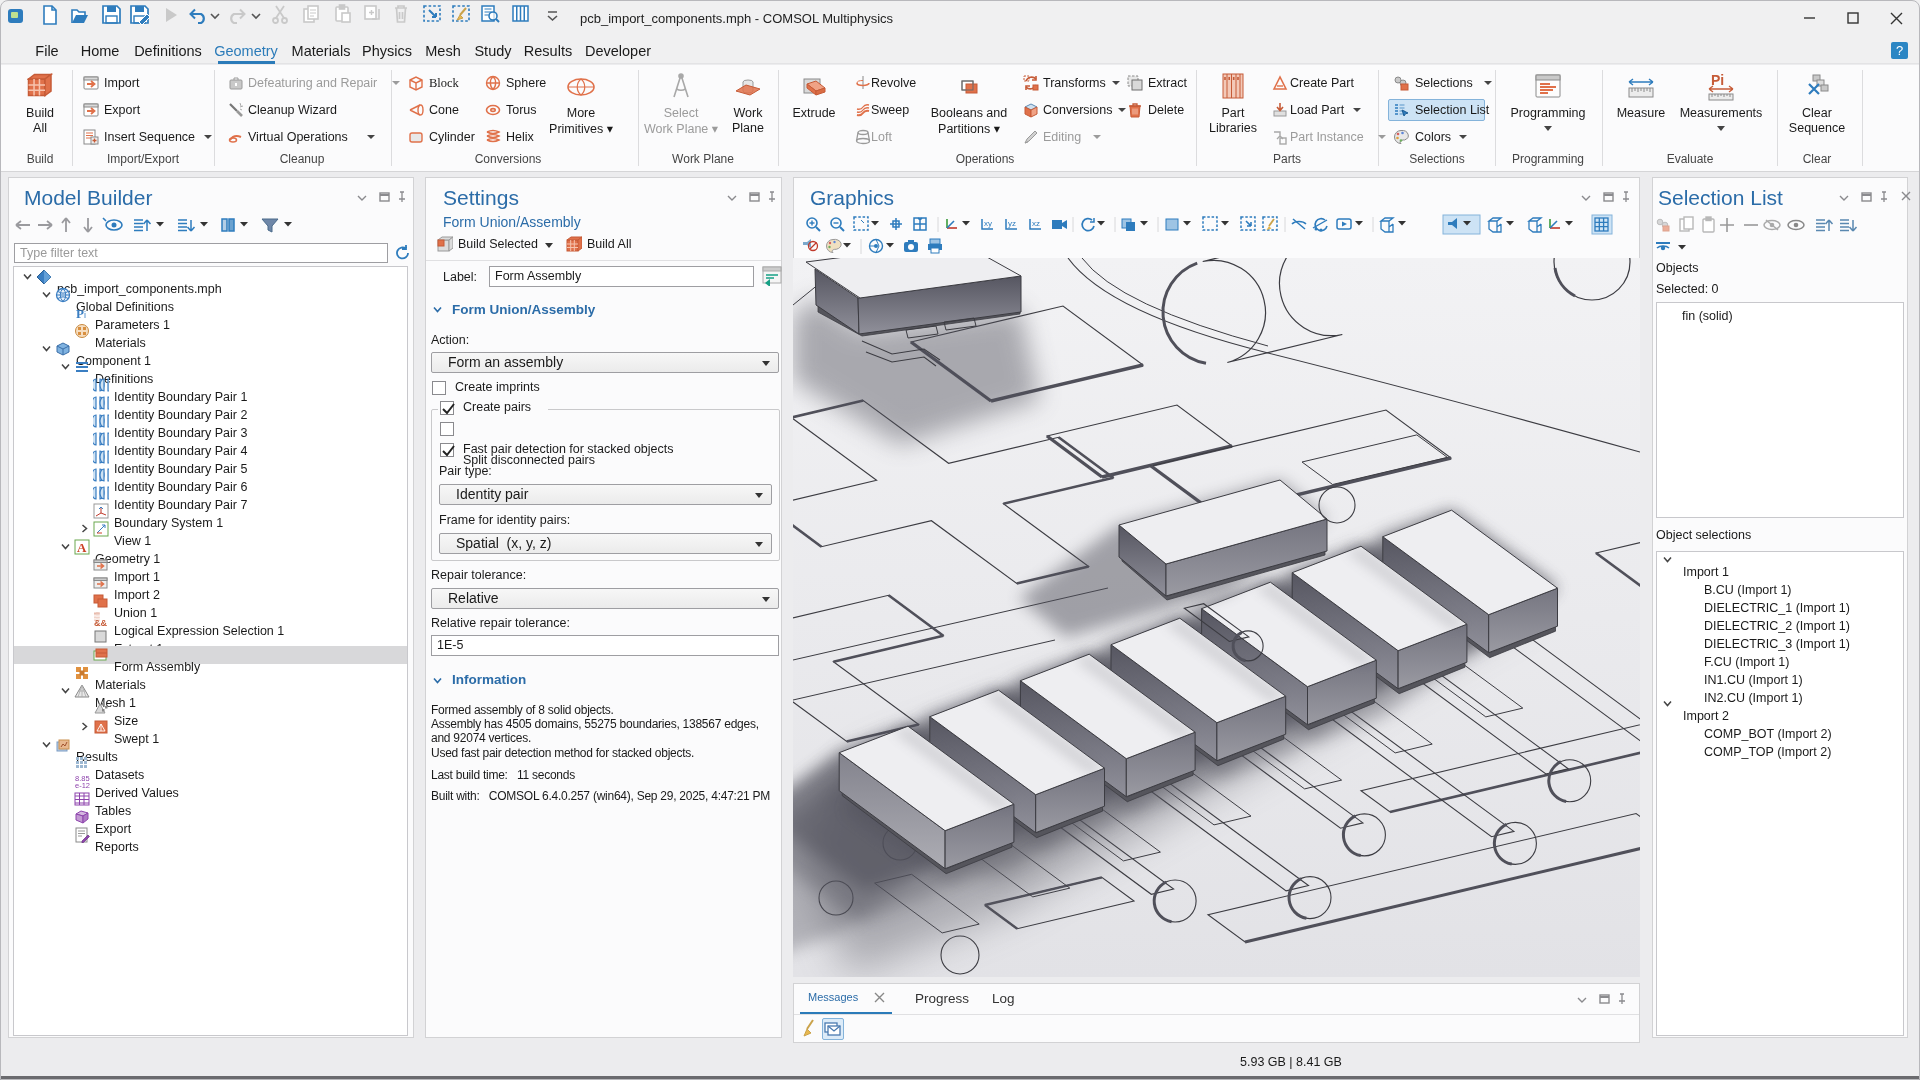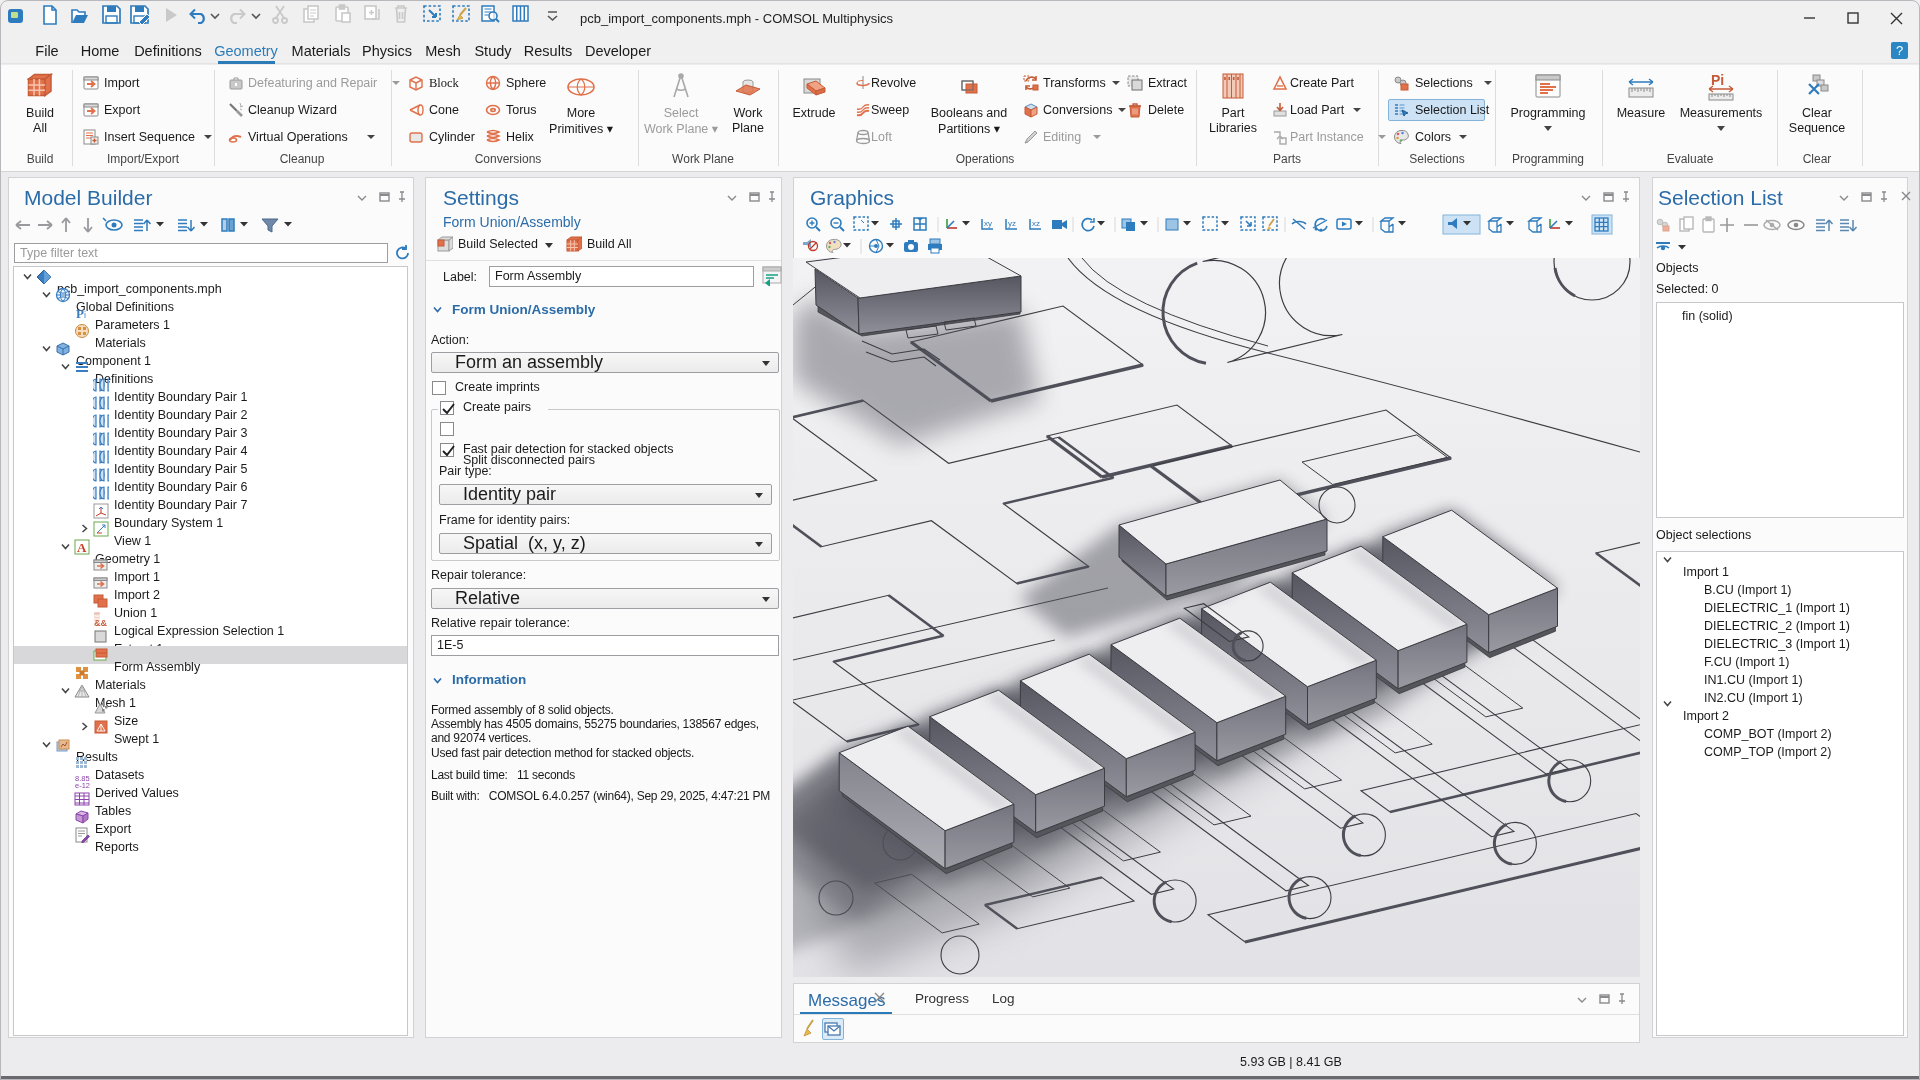--- a/index.html
+++ b/index.html
@@ -2,21 +2,21 @@
 <html><head><meta charset="utf-8">
 <style>
 *{margin:0;padding:0;box-sizing:border-box;}
 html,body{width:1920px;height:1080px;overflow:hidden;background:#ececee;font-family:"Liberation Sans",sans-serif;}
 .abs{position:absolute;}
 .panel{position:absolute;background:#fbfbfc;border:1px solid #d2d2d4;}
 .ptitle{position:absolute;color:#2b6ca8;font-size:21px;}
 .psub{position:absolute;color:#2b6ca8;font-size:14px;}
 .lbl{position:absolute;color:#1a1a1a;font-size:12.5px;white-space:nowrap;}
 .glbl{position:absolute;color:#454545;font-size:12px;white-space:nowrap;}
-.combo{position:absolute;height:21px;background:linear-gradient(#f7f7f7,#ebebeb);border:1px solid #9e9ea2;border-radius:2px;font-size:18px;color:#1a1a1a;line-height:19px;padding-left:23px;}
+.combo{position:absolute;height:21px;background:linear-gradient(#f7f7f7,#ebebeb);border:1px solid #9e9ea2;border-radius:2px;font-size:14px;color:#1a1a1a;line-height:19px;padding-left:16px;}
 .combo:after{content:"";position:absolute;right:8px;top:8px;border-left:4.5px solid transparent;border-right:4.5px solid transparent;border-top:5px solid #333;}
 .tin{position:absolute;height:21px;background:#fff;border:1px solid #9e9ea2;font-size:12.5px;color:#1a1a1a;line-height:19px;padding-left:5px;}
 .cb{position:absolute;width:14px;height:14px;background:#fff;border:1px solid #8a8a8e;}
 .sech{position:absolute;color:#2b6ca8;font-size:13.5px;font-weight:bold;}
 .trow{position:absolute;height:18px;font-size:12.5px;color:#1a1a1a;line-height:18px;white-space:nowrap;margin-top:12px;}
 .chev{position:absolute;width:9px;height:9px;}
 </style></head>
 <body>
 <div class="abs" style="left:0;top:0;width:1920px;height:64px;background:#f0f0f1;border-bottom:1px solid #e3e3e5;"></div>
 <div class="abs" style="left:0;top:0;width:1920px;height:1080px;border:1px solid #b8b8bc;border-radius:8px 8px 0 0;pointer-events:none;z-index:99;"></div>
@@ -905,21 +905,21 @@
 <div class="trow" style="left:1704px;top:641px;">F.CU (Import 1)</div>
 <div class="trow" style="left:1704px;top:659px;">IN1.CU (Import 1)</div>
 <div class="trow" style="left:1704px;top:677px;">IN2.CU (Import 1)</div>
 <svg class="chev" style="left:1663px;top:699px;" viewBox="0 0 9 9">
     <path d="M1 2.5 l3.5 4 l3.5 -4" fill="none" stroke="#444" stroke-width="1.5"></path>
   </svg>
 <div class="trow" style="left:1683px;top:695px;">Import 2</div>
 <div class="trow" style="left:1704px;top:713px;">COMP_BOT (Import 2)</div>
 <div class="trow" style="left:1704px;top:731px;">COMP_TOP (Import 2)</div>
 <div class="panel" style="left:793px;top:983px;width:847px;height:60px;"></div>
-<div class="lbl" style="left:808px;top:991px;color:#2b6ca8;font-size:17px;">Messages</div>
+<div class="lbl" style="left:808px;top:991px;color:#2b6ca8;font-size:11px;">Messages</div>
 <div class="abs" style="left:0;top:0;"><svg width="1920" height="1080" viewBox="0 0 1920 1080" style="">
       <path d="M875 993 l9 9 M884 993 l-9 9" stroke="#888" stroke-width="1.4" fill="none"></path>
     </svg></div>
 <div class="abs" style="left:800px;top:1012px;width:92px;height:2px;background:#2b7bb9;"></div>
 <div class="lbl" style="left:915px;top:991px;font-size:13.5px;color:#333;">Progress</div>
 <div class="lbl" style="left:992px;top:991px;font-size:13.5px;color:#333;">Log</div>
 <div class="abs" style="left:794px;top:1014px;width:845px;height:1px;background:#e0e0e2;"></div>
 <div class="abs" style="left:0;top:0;"><svg width="1920" height="1080" viewBox="0 0 1920 1080" style="">
       <g transform="translate(803,1020)">
         <path d="M10 0 L4 9" stroke="#caa24a" stroke-width="2"></path>

